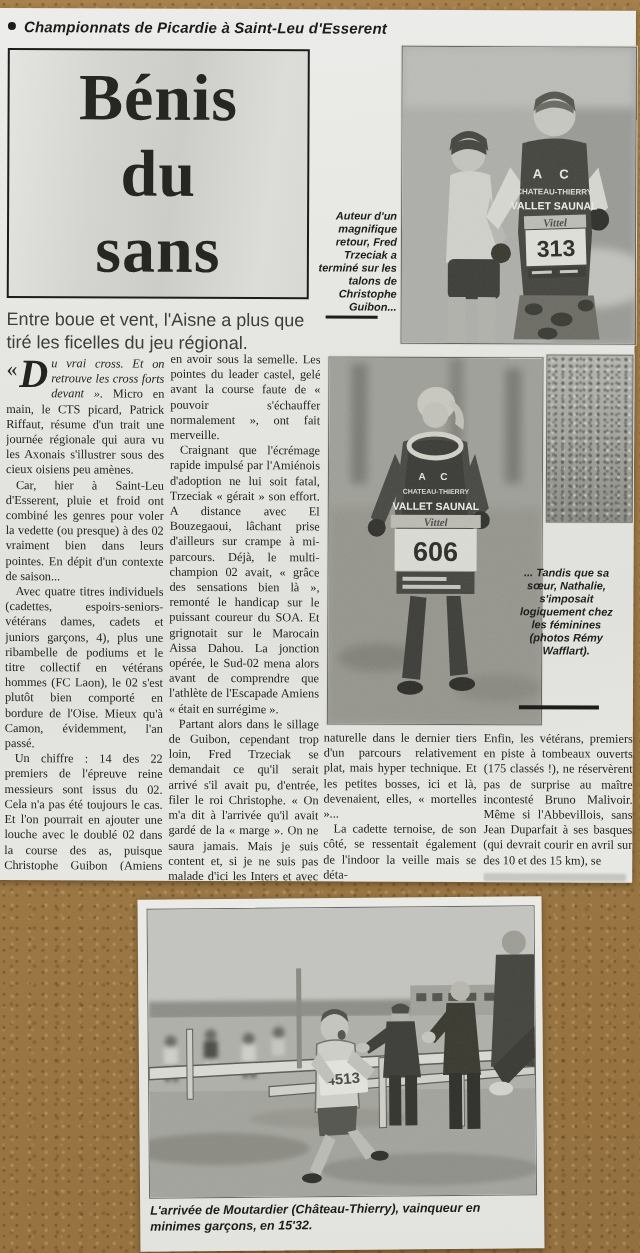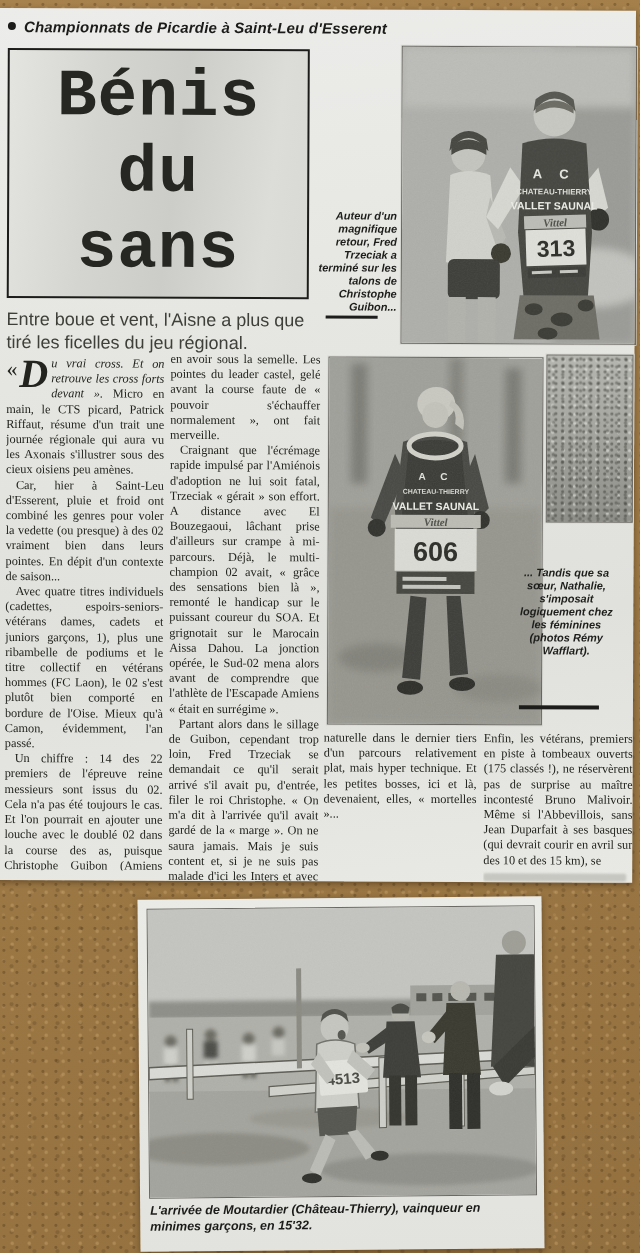--- a/index.html
+++ b/index.html
@@ -25,21 +25,21 @@
   }
   .kicker{position:absolute;left:8px;top:10px;width:420px;
     font-family:"Liberation Sans",sans-serif;font-weight:bold;font-style:italic;
     font-size:15px;color:#1b1b19;letter-spacing:.2px;}
   .kicker .dot{display:inline-block;width:8px;height:8px;border-radius:50%;
     background:#1b1b19;margin-right:8px;vertical-align:2px;}
   .title-box{position:absolute;left:8px;top:40px;width:298px;height:246px;
     border:2px solid #1c1c1a;
     background:linear-gradient(97deg,#e4e4e0 0%,#d4d4d0 30%,#ccccc8 55%,#dcdcd8 85%,#d8d8d4 100%);
     display:flex;flex-direction:column;align-items:center;justify-content:center;}
-  .title-box .tline{font-family:Liberation Mono, monospace;font-weight:bold;
+  .title-box .tline{font-family:Liberation Serif, serif;font-weight:bold;
     font-size:66px;line-height:76px;color:#26262        2;color:#262622;letter-spacing:1px;}
   .standfirst{position:absolute;left:8px;top:300px;width:314px;
     font-family:"Liberation Sans",sans-serif;font-size:18px;line-height:23px;
     color:#3f3f3a;}
   .cap{font-family:"Liberation Sans",sans-serif;font-weight:bold;font-style:italic;
     font-size:11px;line-height:13px;color:#1d1d1b;}
   .cap1{position:absolute;left:318px;top:200px;width:80px;text-align:right;}
   .rule1{position:absolute;left:327px;top:306px;width:52px;height:3px;background:#1d1d1b;}
   .cap2{position:absolute;left:522px;top:556px;width:94px;text-align:center;}
   .rule2{position:absolute;left:522px;top:695px;width:80px;height:4px;background:#1d1d1b;}
@@ -211,34 +211,35 @@
   </div>
 
   <div class="photo frag"></div>
 
   <div class="cap cap2">... Tandis que sa sœur, Nathalie, s'imposait logiquement chez les féminines (photos Rémy Wafflart).</div>
   <div class="rule2"></div>
 
   <div class="col col1">
     <p class="noind"><span class="openq">«</span><span class="dropcap">D</span><span class="ital">u vrai cross. Et on retrouve les cross forts devant ».</span><span> Micro en main, le CTS picard, Patrick Riffaut, résume d'un trait une journée régionale qui aura vu les Axonais s'illustrer sous des cieux oisiens peu amènes.</span></p>
     <p>Car, hier à Saint-Leu d'Esserent, pluie et froid ont combiné les genres pour voler la vedette (ou presque) à des 02 vraiment bien dans leurs pointes. En dépit d'un contexte de saison...</p>
-    <p>Avec quatre titres individuels (cadettes, espoirs-seniors-vétérans dames, cadets et juniors garçons, 1), plus une ribambelle de podiums et le titre collectif en vétérans hommes (FC Laon), le 02 s'est plutôt bien comporté en bordure de l'Oise. Mieux qu'à Camon, évidemment, l'an passé.</p>
+    <p>Avec quatre titres individuels (cadettes, espoirs-seniors-vétérans dames, cadets et juniors garçons, 4), plus une ribambelle de podiums et le titre collectif en vétérans hommes (FC Laon), le 02 s'est plutôt bien comporté en bordure de l'Oise. Mieux qu'à Camon, évidemment, l'an passé.</p>
     <p>Un chiffre : 14 des 22 premiers de l'épreuve reine messieurs sont issus du 02. Cela n'a pas été toujours le cas. Et l'on pourrait en ajouter une louche avec le doublé 02 dans la course des as, puisque Christophe Guibon (Amiens UC), lauréat devant Fred Trzeciak le Castel, est Saint-Quentinois.</p>
 
   </div>
 
   <div class="col col2">
     <p class="noind">en avoir sous la semelle. Les pointes du leader castel, gelé avant la course faute de « pouvoir s'échauffer normalement », ont fait merveille.</p>
     <p>Craignant que l'écrémage rapide impulsé par l'Amiénois d'adoption ne lui soit fatal, Trzeciak « gérait » son effort. A distance avec El Bouzegaoui, lâchant prise d'ailleurs sur crampe à mi-parcours. Déjà, le multi-champion 02 avait, « grâce des sensations bien là », remonté le handicap sur le puissant coureur du SOA. Et grignotait sur le Marocain Aissa Dahou. La jonction opérée, le Sud-02 mena alors avant de comprendre que l'athlète de l'Escapade Amiens « était en surrégime ».</p>
     <p>Partant alors dans le sillage de Guibon, cependant trop loin, Fred Trzeciak se demandait ce qu'il serait arrivé s'il avait pu, d'entrée, filer le roi Christophe. « On m'a dit à l'arrivée qu'il avait gardé de la « marge ». On ne saura jamais. Mais je suis content et, si je ne suis pas malade d'ici les Inters et avec le même rythme » (Nord à Pérenchies — Nord — le 11 février) « , pourquoi pas accrocher encore une place aux France ».</p>
 
   </div>
 
   <div class="col col3">
     <p class="noind">naturelle dans le dernier tiers d'un parcours relativement plat, mais hyper technique. Et les petites bosses, ici et là, devenaient, elles, « mortelles »...</p>
+    <p>La cadette ternoise, de son côté, se ressentait également de l'indoor la veille mais se déta-</p>
 
   </div>
 
   <div class="col col4">
     <p class="noind">Enfin, les vétérans, premiers en piste à tombeaux ouverts (175 classés !), ne réservèrent pas de surprise au maître incontesté Bruno Malivoir. Même si l'Abbevillois, sans Jean Duparfait à ses basques (qui devrait courir en avril sur des 10 et des 15 km), se</p>
     <div class="fadebars">
         <div class="b1"></div>
       </div>
   </div>
 

